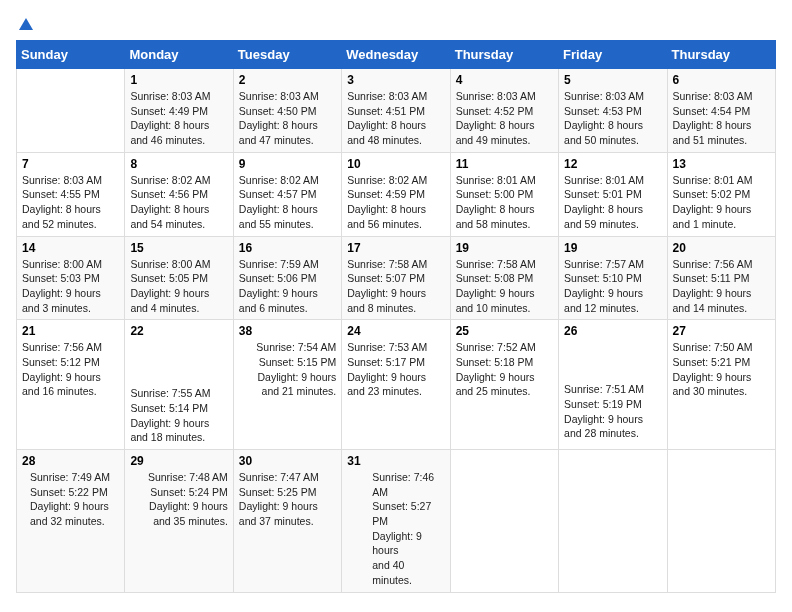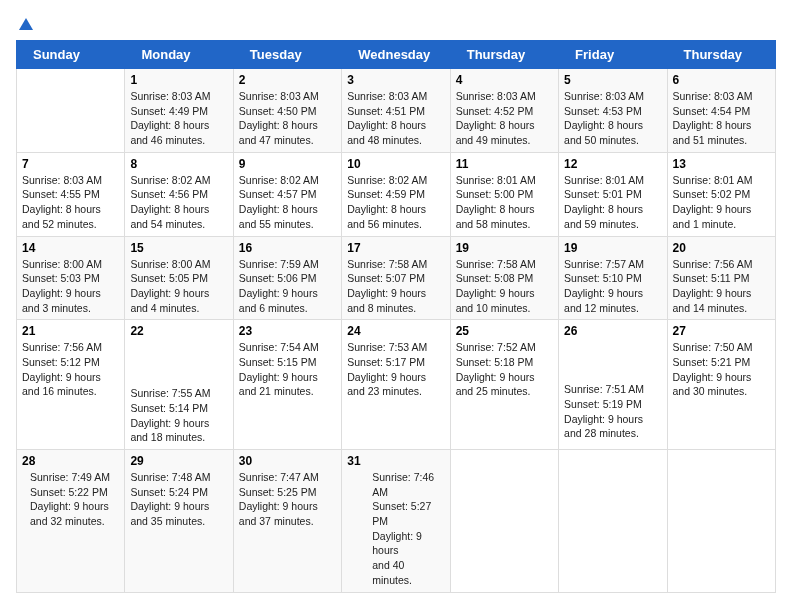--- a/index.html
+++ b/index.html
@@ -37,21 +37,21 @@
     table {
       width: 100%;
       border-collapse: collapse;
       font-size: 11px;
     }
     thead tr {
       background-color: #2166c7;
       color: #fff;
     }
     thead th {
-      padding: 6px 16px;
+      padding: 6px 4px;
       text-align: left;
       font-size: 13px;
       font-weight: 600;
       border: 1px solid #2166c7;
     }
     tbody tr {
       border-bottom: 1px solid #ccc;
     }
     tbody tr:nth-child(odd) {
       background-color: #f9f9f9;
@@ -269,22 +269,22 @@
 and 16 minutes.</div>
         </td>
         <td>
           <span class="day-number">22</span>
           <div class="day-info" style="white-space: pre-line; margin-top: 48px;">Sunrise: 7:55 AM
 Sunset: 5:14 PM
 Daylight: 9 hours
 and 18 minutes.</div>
         </td>
         <td>
-          <span class="day-number">23</span>
-          <div class="day-info" style="white-space: pre-line;">Sunrise: 7:54 AM
+          <span class="day-number">38</span>
+          <div class="day-info" style="white-space: pre-line; text-align: right;">Sunrise: 7:54 AM
 Sunset: 5:15 PM
 Daylight: 9 hours
 and 21 minutes.</div>
         </td>
         <td>
           <span class="day-number">24</span>
           <div class="day-info" style="white-space: pre-line;">Sunrise: 7:53 AM
 Sunset: 5:17 PM
 Daylight: 9 hours
 and 23 minutes.</div>
@@ -314,21 +314,21 @@
       <tr>
         <td>
           <span class="day-number">28</span>
           <div class="day-info" style="white-space: pre-line; margin-left: 8px;">Sunrise: 7:49 AM
 Sunset: 5:22 PM
 Daylight: 9 hours
 and 32 minutes.</div>
         </td>
         <td>
           <span class="day-number">29</span>
-          <div class="day-info" style="white-space: pre-line;">Sunrise: 7:48 AM
+          <div class="day-info" style="white-space: pre-line; text-align: right;">Sunrise: 7:48 AM
 Sunset: 5:24 PM
 Daylight: 9 hours
 and 35 minutes.</div>
         </td>
         <td>
           <span class="day-number">30</span>
           <div class="day-info" style="white-space: pre-line;">Sunrise: 7:47 AM
 Sunset: 5:25 PM
 Daylight: 9 hours
 and 37 minutes.</div>

